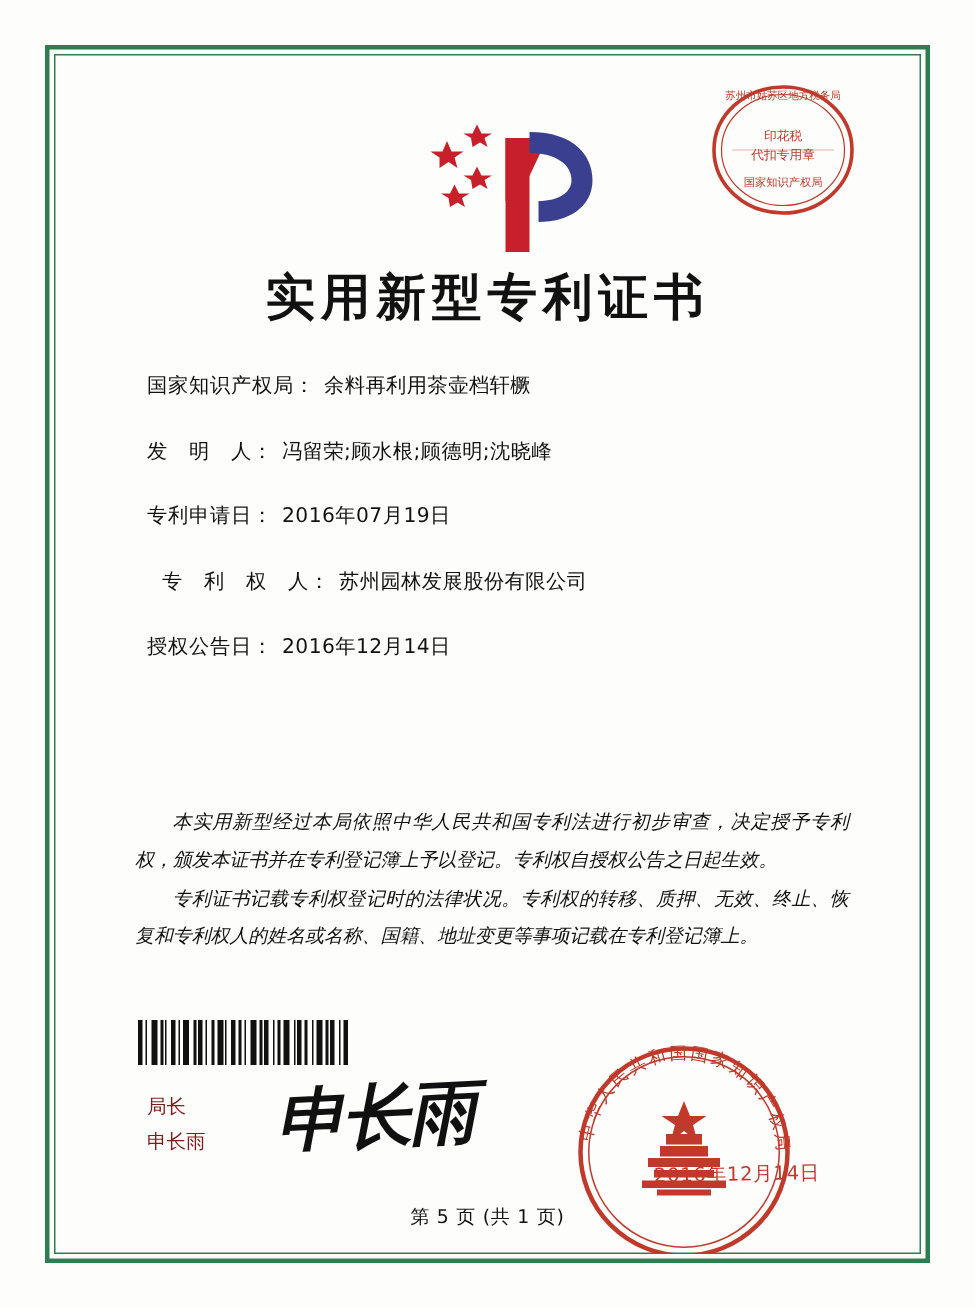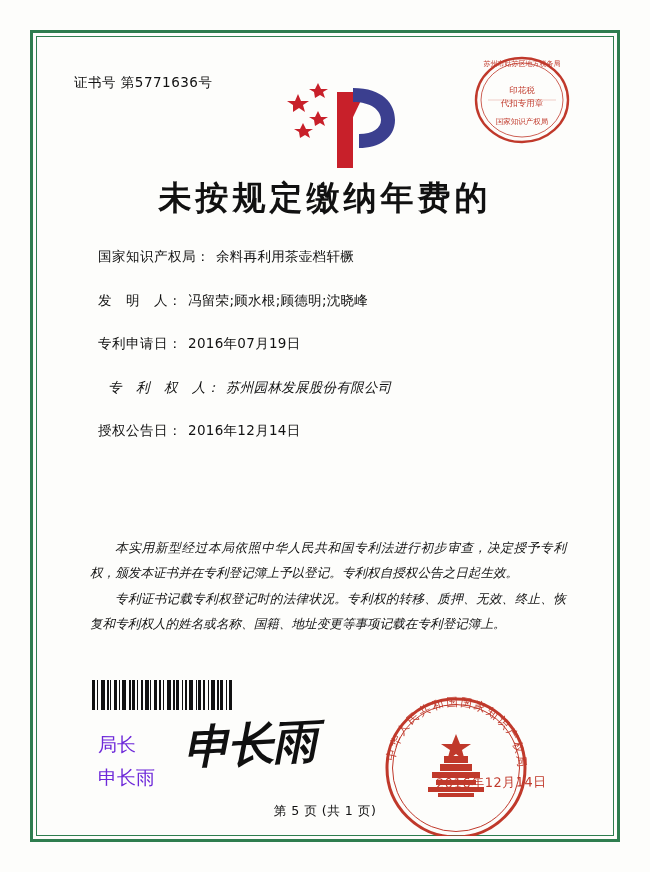--- a/index.html
+++ b/index.html
@@ -107,21 +107,20 @@
   .field-label {
     white-space: nowrap;
     letter-spacing: 0.5px;
   }
   .field-value {
     margin-left: 6px;
     letter-spacing: 0.3px;
   }
   .field-row.indent {
     padding-left: 10px;
-    font-style: italic;
   }
 
   
   .paras {
     position: absolute;
     left: 54px;
     right: 48px;
     top: 500px;
     font-size: 12.6px;
     line-height: 1.95;
@@ -149,23 +148,23 @@
     background: #111;
     height: 100%;
   }
   .barcode i.g { background: transparent; }
 
   
   .sig-label {
     position: absolute;
     left: 62px;
     top: 692px;
-    font-size: 19px;
+    font-size: 13px;
     line-height: 1.75;
-    color: #6d28d9;
+    color: #7f1d1d;
   }
   .sig-hand {
     position: absolute;
     left: 148px;
     top: 678px;
     font-family: "DejaVu Serif", "Liberation Serif", serif;
     font-size: 46px;
     font-weight: bold;
     font-style: italic;
     letter-spacing: -2px;
@@ -210,21 +209,20 @@
 </head>
 <body>
 
 <div class="page">
 
   <div class="border-outer"></div>
   <div class="border-inner"></div>
 
   <div class="content">
 
-    <div class="cert-no">证书号 第5771636号</div>
 
     <div class="logo">
       <svg width="130" height="95" viewBox="0 0 130 95">
         <g fill="#c8202a">
           <polygon points="14,34 20,30 26,34 24,27 30,23 22,23 19,16 16,23 8,23 14,27"></polygon>
           <polygon points="36,20 41,17 46,20 44,14 49,11 42,11 39,5 36,11 30,11 35,14"></polygon>
           <polygon points="36,48 41,45 46,48 44,42 49,39 42,39 39,33 36,39 30,39 35,42"></polygon>
           <polygon points="21,60 26,57 31,60 29,54 34,51 27,51 24,45 21,51 15,51 20,54"></polygon>
         </g>
         <path d="M58 14 L58 90 L74 90 L74 14 Z" fill="#c8202a"></path>
@@ -242,21 +240,21 @@
         </g>
         <g fill="#c0392b" font-family="DejaVu Sans, sans-serif" font-size="8.5" text-anchor="middle">
           <text x="52" y="45">印花税</text>
           <text x="52" y="58">代扣专用章</text>
           <text x="52" y="76" font-size="7.5">国家知识产权局</text>
         </g>
         <line x1="18" y1="52" x2="86" y2="52" stroke="#c0392b" stroke-width="0.5" opacity="0.5"></line>
       </svg>
     </div>
 
-    <div class="title">未按规定缴纳年费的</div>
+    <div class="title">实用新型专利证书</div>
 
     <div class="fields">
       <div class="field-row">
         <span class="field-label">国家知识产权局：</span>
         <span class="field-value">余料再利用茶壶档轩橛</span>
       </div>
       <div class="field-row">
         <span class="field-label">发　明　人：</span>
         <span class="field-value">冯留荣;顾水根;顾德明;沈晓峰</span>
       </div>

